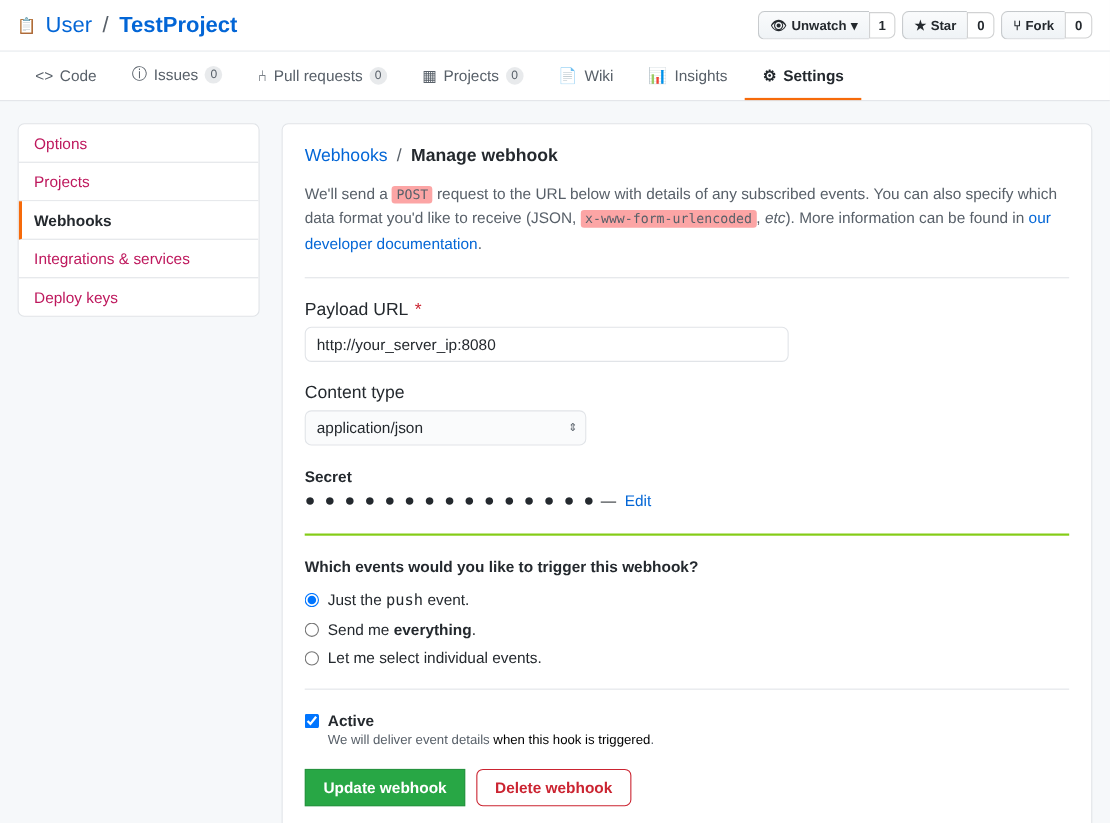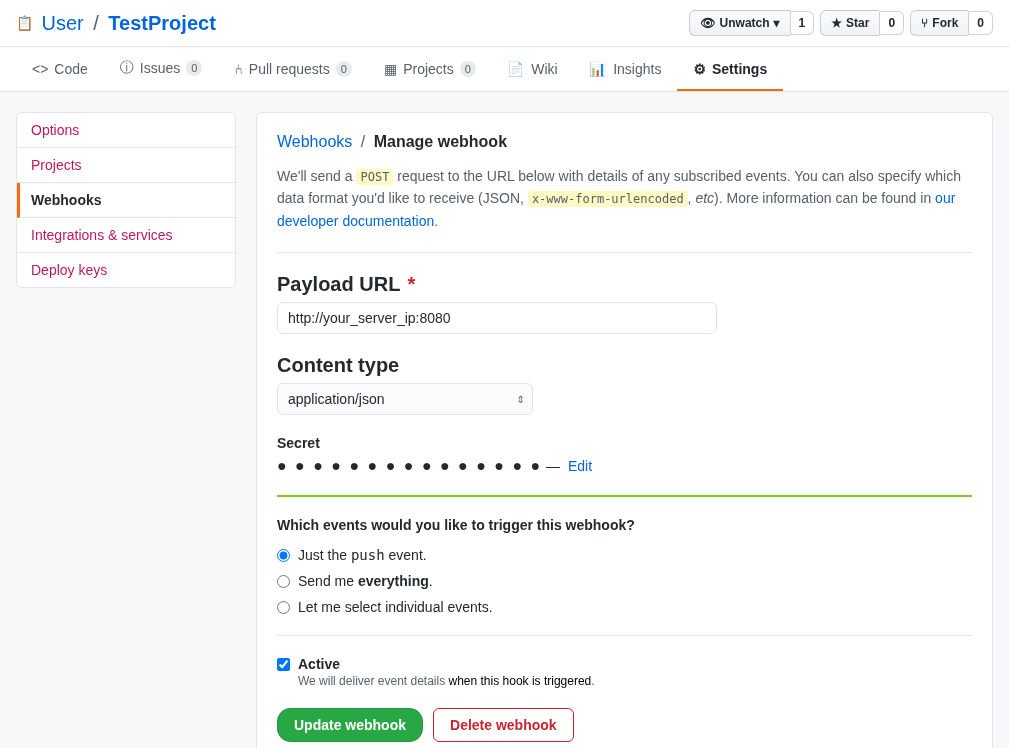--- a/index.html
+++ b/index.html
@@ -37,24 +37,24 @@
 
     
     .content { flex: 1; background: #fff; border: 1px solid #e1e4e8; border-radius: 6px; padding: 20px; }
     .breadcrumb { font-size: 16px; margin-bottom: 14px; }
     .breadcrumb a { color: #0366d6; text-decoration: none; }
     .breadcrumb .sep { color: #586069; margin: 0 4px; }
     .breadcrumb .current { font-weight: 600; }
 
     .description { font-size: 14px; color: #586069; margin-bottom: 20px; border-bottom: 1px solid #e1e4e8; padding-bottom: 20px; line-height: 1.6; }
     .description a { color: #0366d6; text-decoration: none; }
-    .description code { font-family: monospace; font-size: 12px; background: #fef9c3; padding: 1px 4px; border-radius: 3px; }
+    .description code { font-family: monospace; font-size: 12px; background: #fca5a5; padding: 1px 4px; border-radius: 3px; }
 
     .form-group { margin-bottom: 20px; }
-    .form-label { display: block; font-weight: 700; font-size: 20px; margin-bottom: 6px; }
+    .form-label { display: block; font-weight: 400; font-size: 16px; margin-bottom: 6px; }
     .form-label .required { color: #cb2431; margin-left: 2px; }
     .form-input { width: 100%; max-width: 440px; padding: 7px 10px; font-size: 14px; border: 1px solid #e1e4e8; border-radius: 6px; outline: none; color: #24292e; }
     .form-select { width: 100%; max-width: 260px; padding: 7px 24px 7px 10px; font-size: 14px; border: 1px solid #e1e4e8; border-radius: 6px; background: #fafbfc; appearance: none; -webkit-appearance: none; cursor: pointer; color: #24292e; }
 
     .secret-section { margin-bottom: 20px; padding-bottom: 20px; border-bottom: 2px solid #84cc16; }
     .secret-label { font-weight: 600; font-size: 14px; margin-bottom: 6px; }
     .secret-dots { font-size: 16px; color: #24292e; letter-spacing: 2px; }
     .secret-edit { color: #0366d6; text-decoration: none; cursor: pointer; margin-left: 4px; }
 
     .events-section { margin-bottom: 20px; padding-bottom: 20px; border-bottom: 1px solid #e1e4e8; }
@@ -64,21 +64,21 @@
     .radio-label input[type="radio"] { margin: 0; }
 
     .active-section { margin-bottom: 20px; }
     .active-label { display: flex; align-items: flex-start; gap: 8px; }
     .active-label input[type="checkbox"] { margin-top: 2px; }
     .active-title { font-weight: 600; font-size: 14px; }
     .active-desc { font-size: 12px; color: #586069; margin-top: 2px; }
     .active-desc a { color: #000000; text-decoration: none; }
 
     .button-row { display: flex; align-items: center; gap: 10px; margin-top: 16px; }
-    .btn-update { padding: 8px 16px; font-size: 14px; font-weight: 600; color: #fff; background: #28a745; border: 1px solid rgba(27,31,35,.15); border-radius: 14px; cursor: pointer; }
+    .btn-update { padding: 8px 16px; font-size: 14px; font-weight: 600; color: #fff; background: #28a745; border: 1px solid rgba(27,31,35,.15); border-radius: 0; cursor: pointer; }
     .btn-delete { padding: 8px 16px; font-size: 14px; font-weight: 600; color: #cb2431; background: #fff; border: 1px solid #cb2431; border-radius: 6px; cursor: pointer; }
 
     .select-wrapper { position: relative; display: inline-block; }
     .select-wrapper::after { content: "⇕"; position: absolute; right: 8px; top: 50%; transform: translateY(-50%); font-size: 10px; color: #586069; pointer-events: none; }
   </style>
 </head>
 <body>
 
 <div class="repo-header">
   <span>📋</span>

